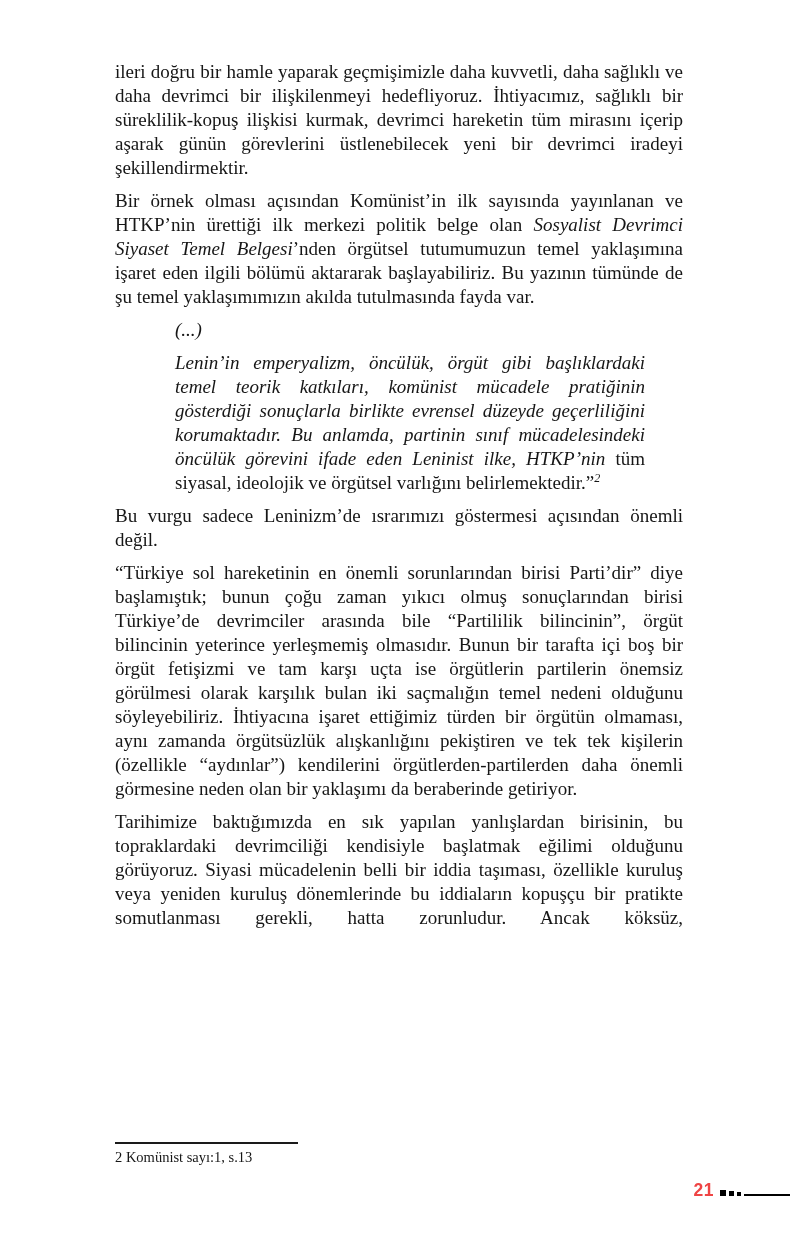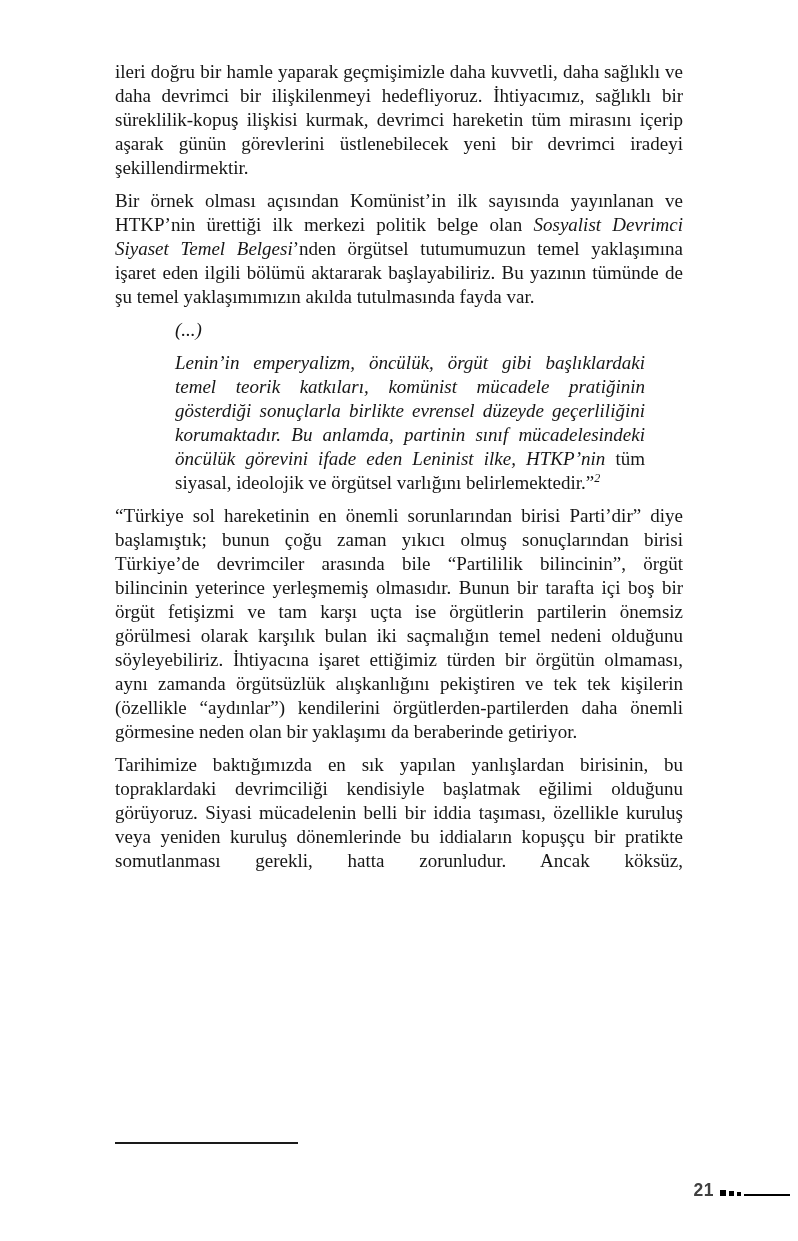--- a/index.html
+++ b/index.html
@@ -66,44 +66,46 @@
     bottom: 40px;
     display: flex;
     align-items: center;
   }
   .page-number {
     font-family: "Liberation Sans", "DejaVu Sans", sans-serif;
     font-weight: 700;
     font-size: 17.5px;
     letter-spacing: 0.5px;
     margin-right: 6px;
-    color: #404040;
+    color: #ef4444;
   }
   .sq { display: inline-block; background: #000; margin-right: 3px; }
   .sq1 { width: 6px; height: 6px; }
   .sq2 { width: 5px; height: 5px; }
   .sq3 { width: 4px; height: 4px; }
   .footer-rule { display: inline-block; width: 46px; height: 2px; background: #000; }
 </style>
 </head>
 <body>
 
 <div class="page">
 
   <div class="text-block">
       <p class="paragraph"><span class="rm">ileri doğru bir hamle yaparak geçmişimizle daha kuvvetli, daha sağlıklı ve daha devrimci bir ilişkilenmeyi hedefliyoruz. İhtiyacımız, sağlıklı bir süreklilik-kopuş ilişkisi kurmak, devrimci hareketin tüm mirasını içerip aşarak günün görevlerini üstlenebilecek yeni bir devrimci iradeyi şekillendirmektir.</span></p>
       <p class="paragraph"><span class="rm">Bir örnek olması açısından Komünist’in ilk sayısında yayınlanan ve HTKP’nin ürettiği ilk merkezi politik belge olan </span><span class="it">Sosyalist Devrimci Siyaset Temel Belgesi</span><span class="rm">’nden örgütsel tutumumuzun temel yaklaşımına işaret eden ilgili bölümü aktararak başlayabiliriz. Bu yazının tümünde de şu temel yaklaşımımızın akılda tutulmasında fayda var.</span></p>
       <p class="quote"><span class="it">(...)</span></p>
       <p class="quote"><span class="it">Lenin’in emperyalizm, öncülük, örgüt gibi başlıklardaki temel teorik katkıları, komünist mücadele pratiğinin gösterdiği sonuçlarla birlikte evrensel düzeyde geçerliliğini korumaktadır. Bu anlamda, partinin sınıf mücadelesindeki öncülük görevini ifade eden Leninist ilke, HTKP’nin </span><span class="rm">tüm siyasal, ideolojik ve örgütsel varlığını belirlemektedir.”</span><sup class="fnref rm">2</sup></p>
+      <p class="paragraph"><span class="rm">Bu vurgu sadece Leninizm’de ısrarımızı göstermesi açısından önemli değil.</span></p>
       <p class="paragraph"><span class="rm">“Türkiye sol hareketinin en önemli sorunlarından birisi Parti’dir” diye başlamıştık; bunun çoğu zaman yıkıcı olmuş sonuçlarından birisi Türkiye’de devrimciler arasında bile “Partililik bilincinin”, örgüt bilincinin yeterince yerleşmemiş olmasıdır. Bunun bir tarafta içi boş bir örgüt fetişizmi ve tam karşı uçta ise örgütlerin partilerin önemsiz görülmesi olarak karşılık bulan iki saçmalığın temel nedeni olduğunu söyleyebiliriz. İhtiyacına işaret ettiğimiz türden bir örgütün olmaması, aynı zamanda örgütsüzlük alışkanlığını pekiştiren ve tek tek kişilerin (özellikle “aydınlar”) kendilerini örgütlerden-partilerden daha önemli görmesine neden olan bir yaklaşımı da beraberinde getiriyor.</span></p>
       <p class="paragraph"><span class="rm">Tarihimize baktığımızda en sık yapılan yanlışlardan birisinin, bu topraklardaki devrimciliği kendisiyle başlatmak eğilimi olduğunu görüyoruz. Siyasi mücadelenin belli bir iddia taşıması, özellikle kuruluş veya yeniden kuruluş dönemlerinde bu iddiaların kopuşçu bir pratikte somutlanması gerekli, hatta zorunludur. Ancak köksüz,</span></p>
     </div>
 
   <div class="footnote-area">
     <div class="footnote-rule"></div>
+    <div class="footnote-text">2 Komünist sayı:1, s.13</div>
   </div>
 
   <div class="page-footer">
     <span class="page-number">21</span>
     <span class="orn">
       <span class="sq sq1"></span><span class="sq sq2"></span><span class="sq sq3"></span><span class="footer-rule"></span>
     </span>
   </div>
 
 </div>

